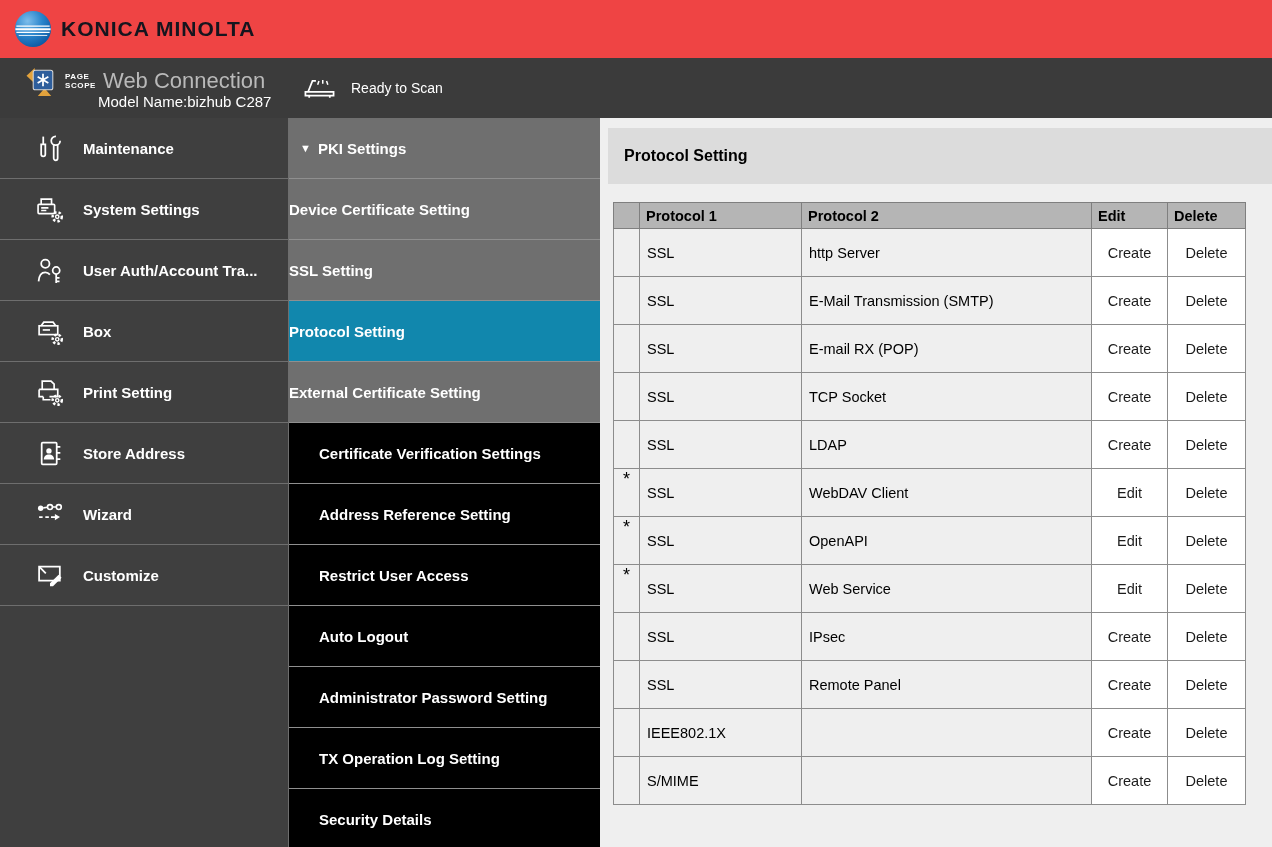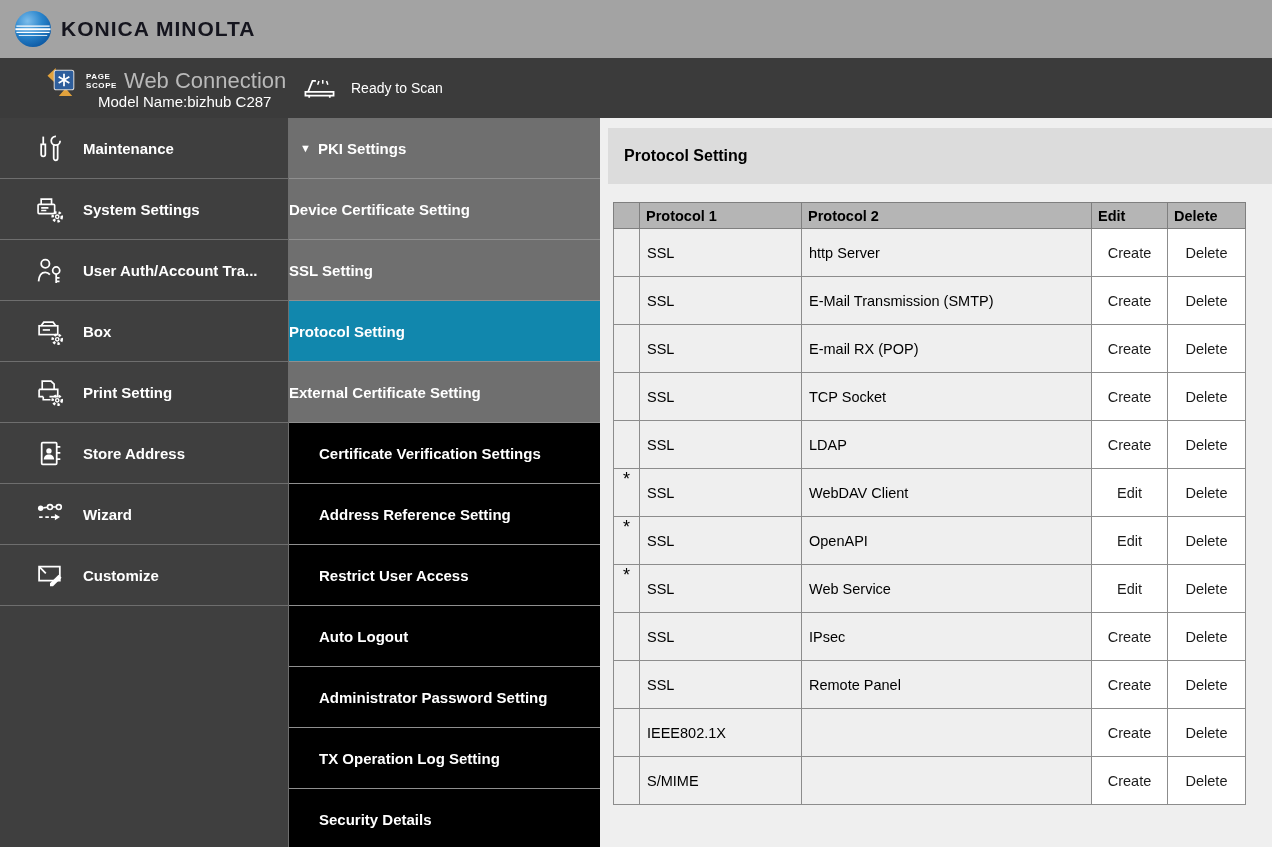--- a/index.html
+++ b/index.html
@@ -1,26 +1,26 @@
 <!DOCTYPE html>
 <html><head>
 <meta charset="utf-8">
 <style>
   * { margin:0; padding:0; box-sizing:border-box; }
   html,body { width:1272px; height:847px; overflow:hidden; background:#fff;
               font-family:"Liberation Sans", sans-serif; }
 
   
-  .logo-band { height:58px; background:#a3a3a3; display:flex; align-items:center; padding-left:14px; }
+  .logo-band { height:58px; background:#ef4444; display:flex; align-items:center; padding-left:14px; }
   .km-globe svg { width:38px; height:38px; display:block; }
   .km-text { font-size:21px; font-weight:bold; color:#15151e; letter-spacing:1px; margin-left:9px; }
 
   
   .topbar { height:60px; background:#3b3b3b; position:relative; }
-  .ps-block { position:absolute; left:45px; top:7px; display:flex; align-items:flex-start; }
+  .ps-block { position:absolute; left:24px; top:7px; display:flex; align-items:flex-start; }
   .ps-icon svg { width:38px; height:33px; display:block; }
   .ps-stack { font-size:8px; font-weight:bold; color:#fff; line-height:1.15; letter-spacing:.6px; margin:7px 0 0 3px; }
   .wc-title { font-size:22px; color:#b9b9b9; margin:3px 0 0 7px; white-space:nowrap; }
   .model-line { position:absolute; left:98px; top:35px; font-size:15px; color:#ffffff; }
   .status { position:absolute; left:303px; top:0; height:100%; display:flex; align-items:center; }
   .status .sc-icon svg { width:33px; height:26px; display:block; }
   .status .st-text { color:#ffffff; font-size:14px; margin-left:15px; }
 
   
   .content-row { display:flex; height:729px; }

